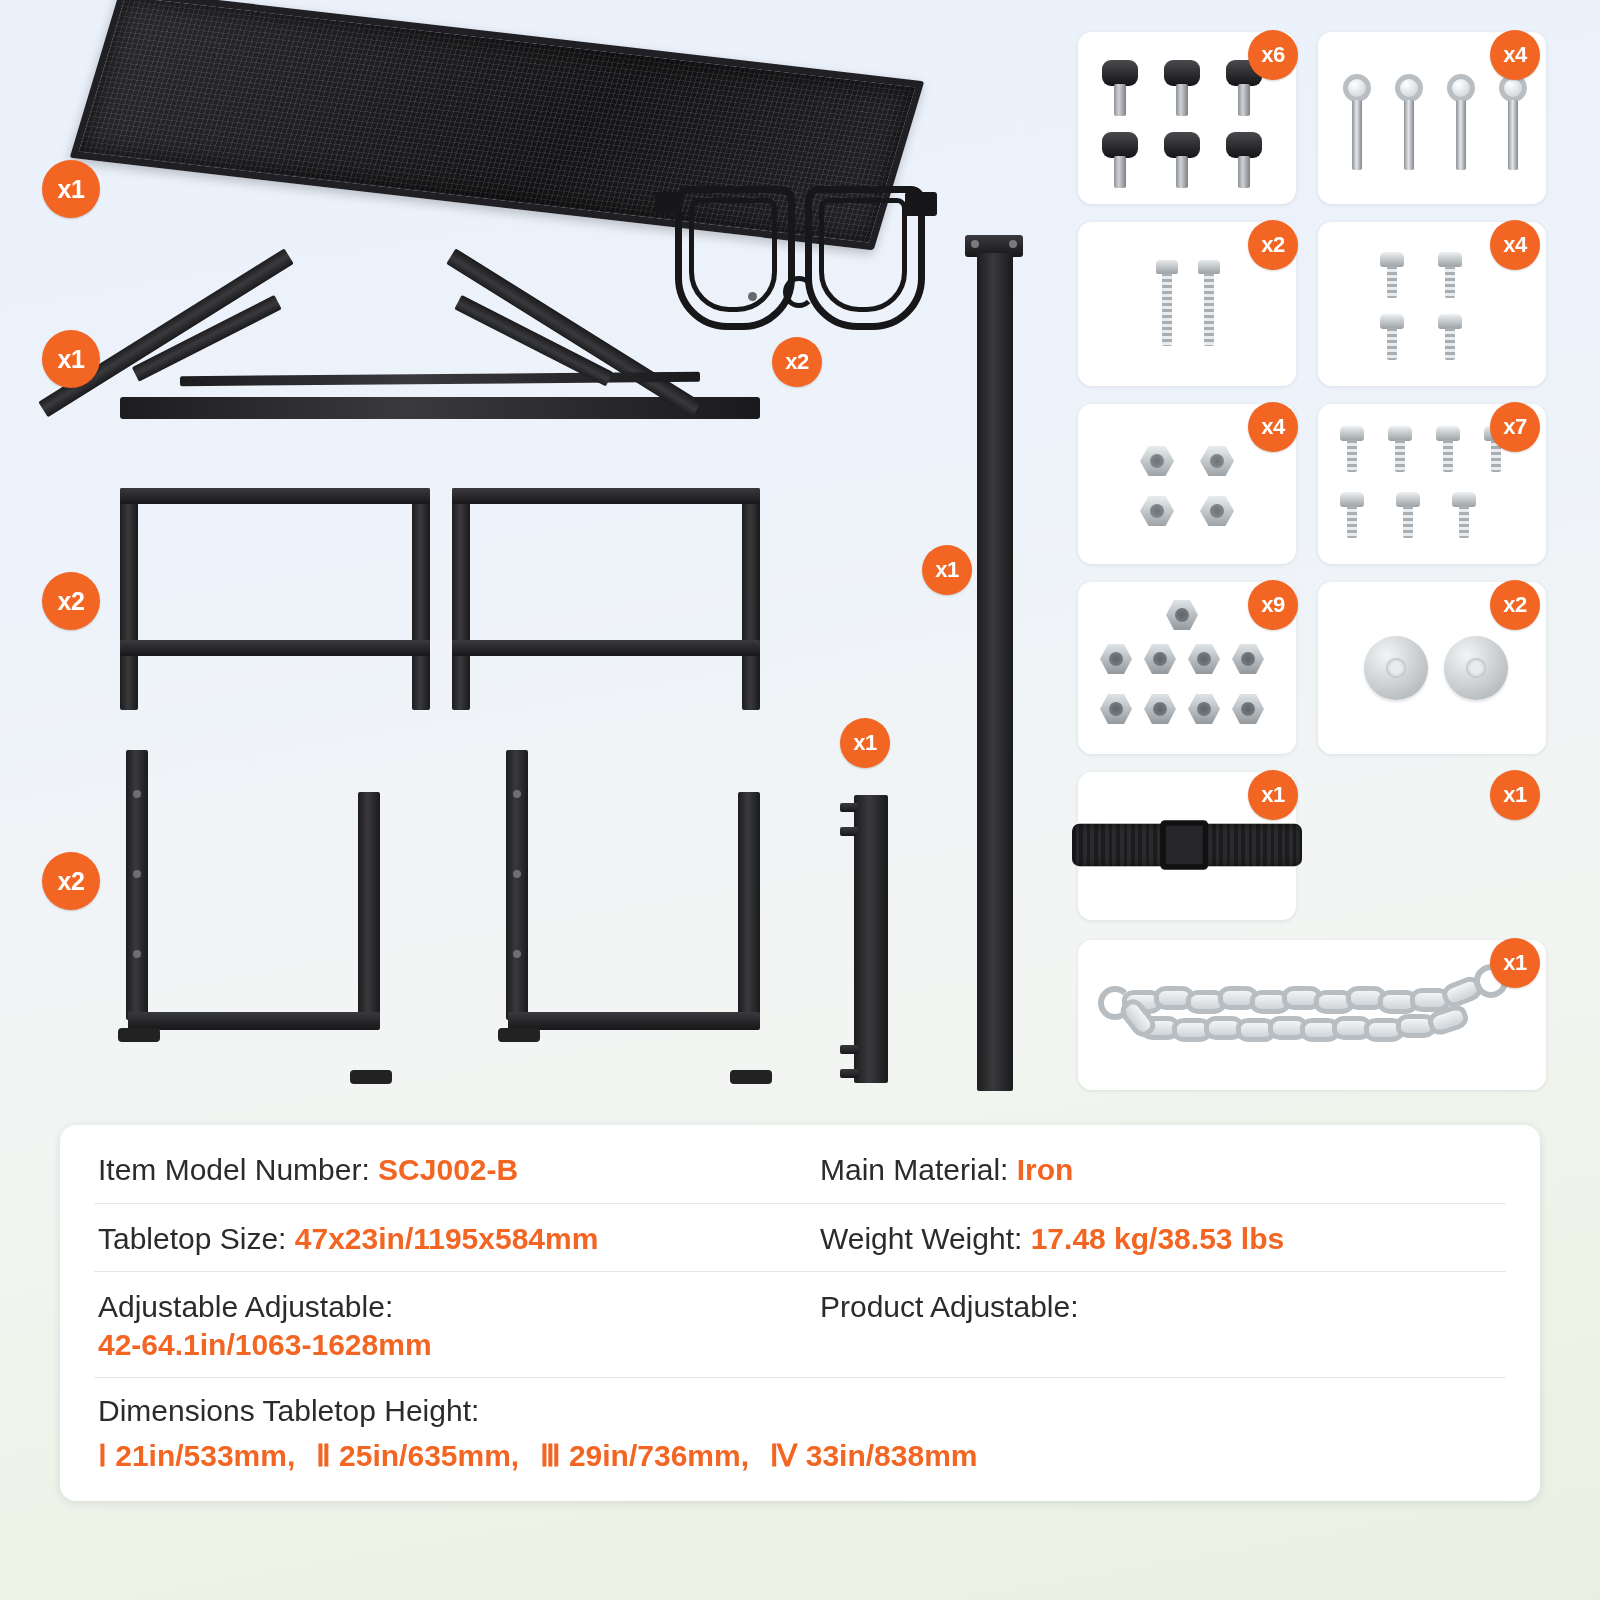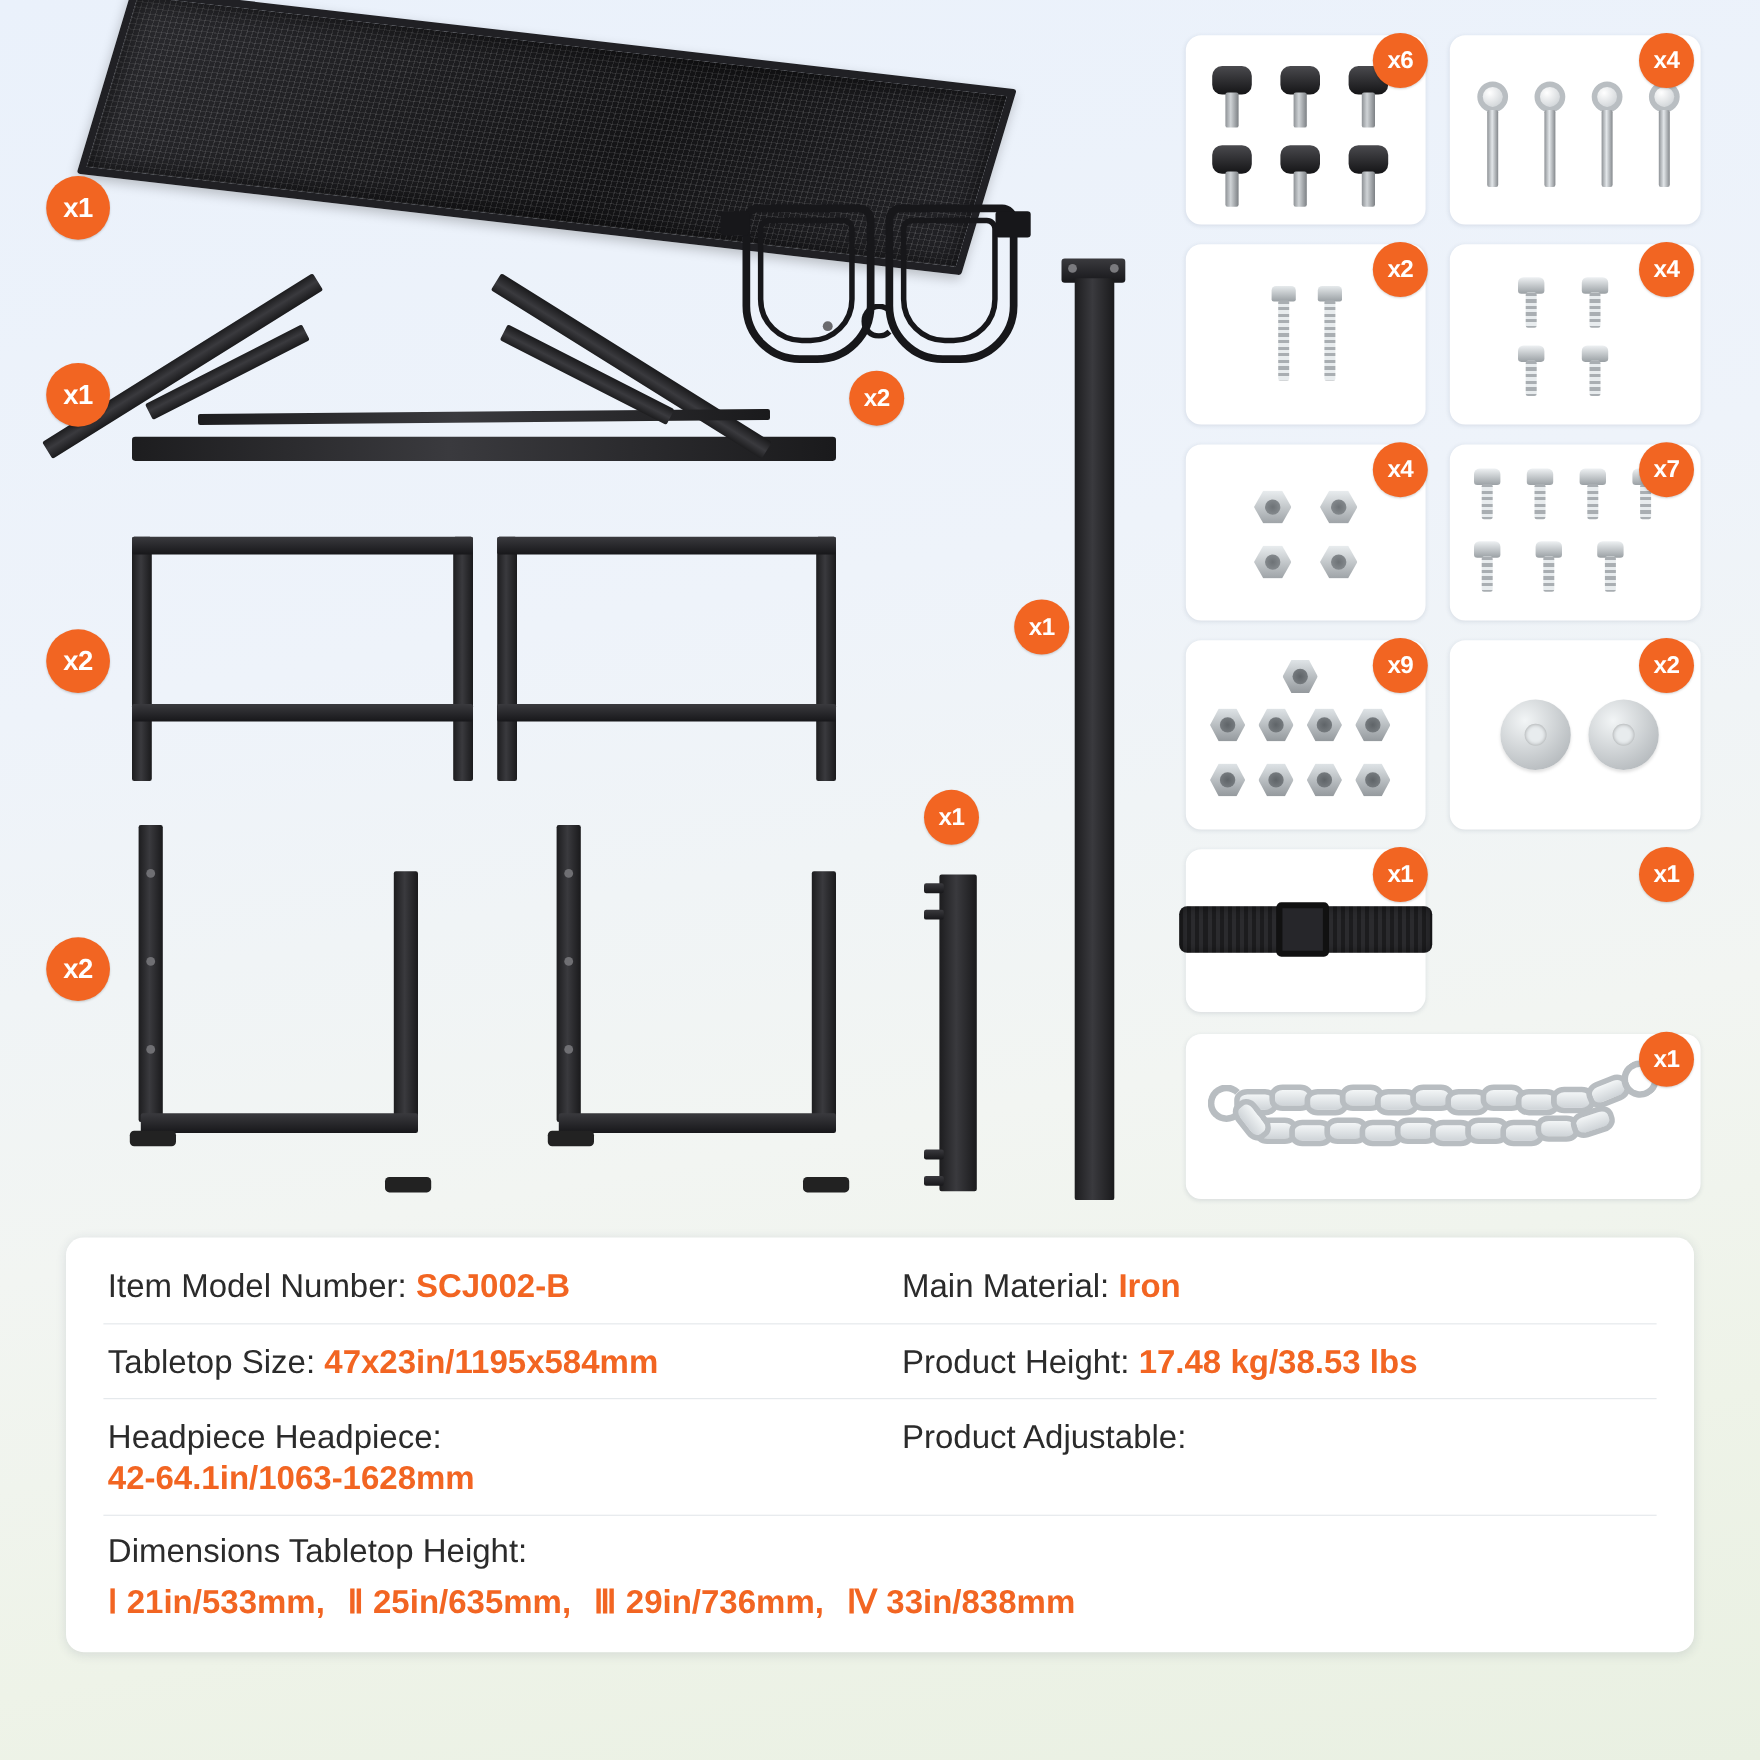--- a/index.html
+++ b/index.html
@@ -509,28 +509,28 @@
         <b>Iron</b>
       </div>
     </div>
 
     <div class="row">
       <div class="cell">
         <span>Tabletop Size:</span>
         <b>47x23in/1195x584mm</b>
       </div>
       <div class="cell right">
-        <span>Product Height:</span>
+        <span>Weight Weight:</span>
         <b>17.48 kg/38.53 lbs</b>
       </div>
     </div>
 
     <div class="row">
       <div class="cell">
-        <span>Headpiece Headpiece:</span>
+        <span>Adjustable Adjustable:</span>
         <b class="stack">42-64.1in/1063-1628mm</b>
       </div>
       <div class="cell right">
         <span>Product Adjustable:</span>
       </div>
     </div>
 
     <div class="row">
       <div class="heights">
         <span>Dimensions Tabletop Height:</span>

